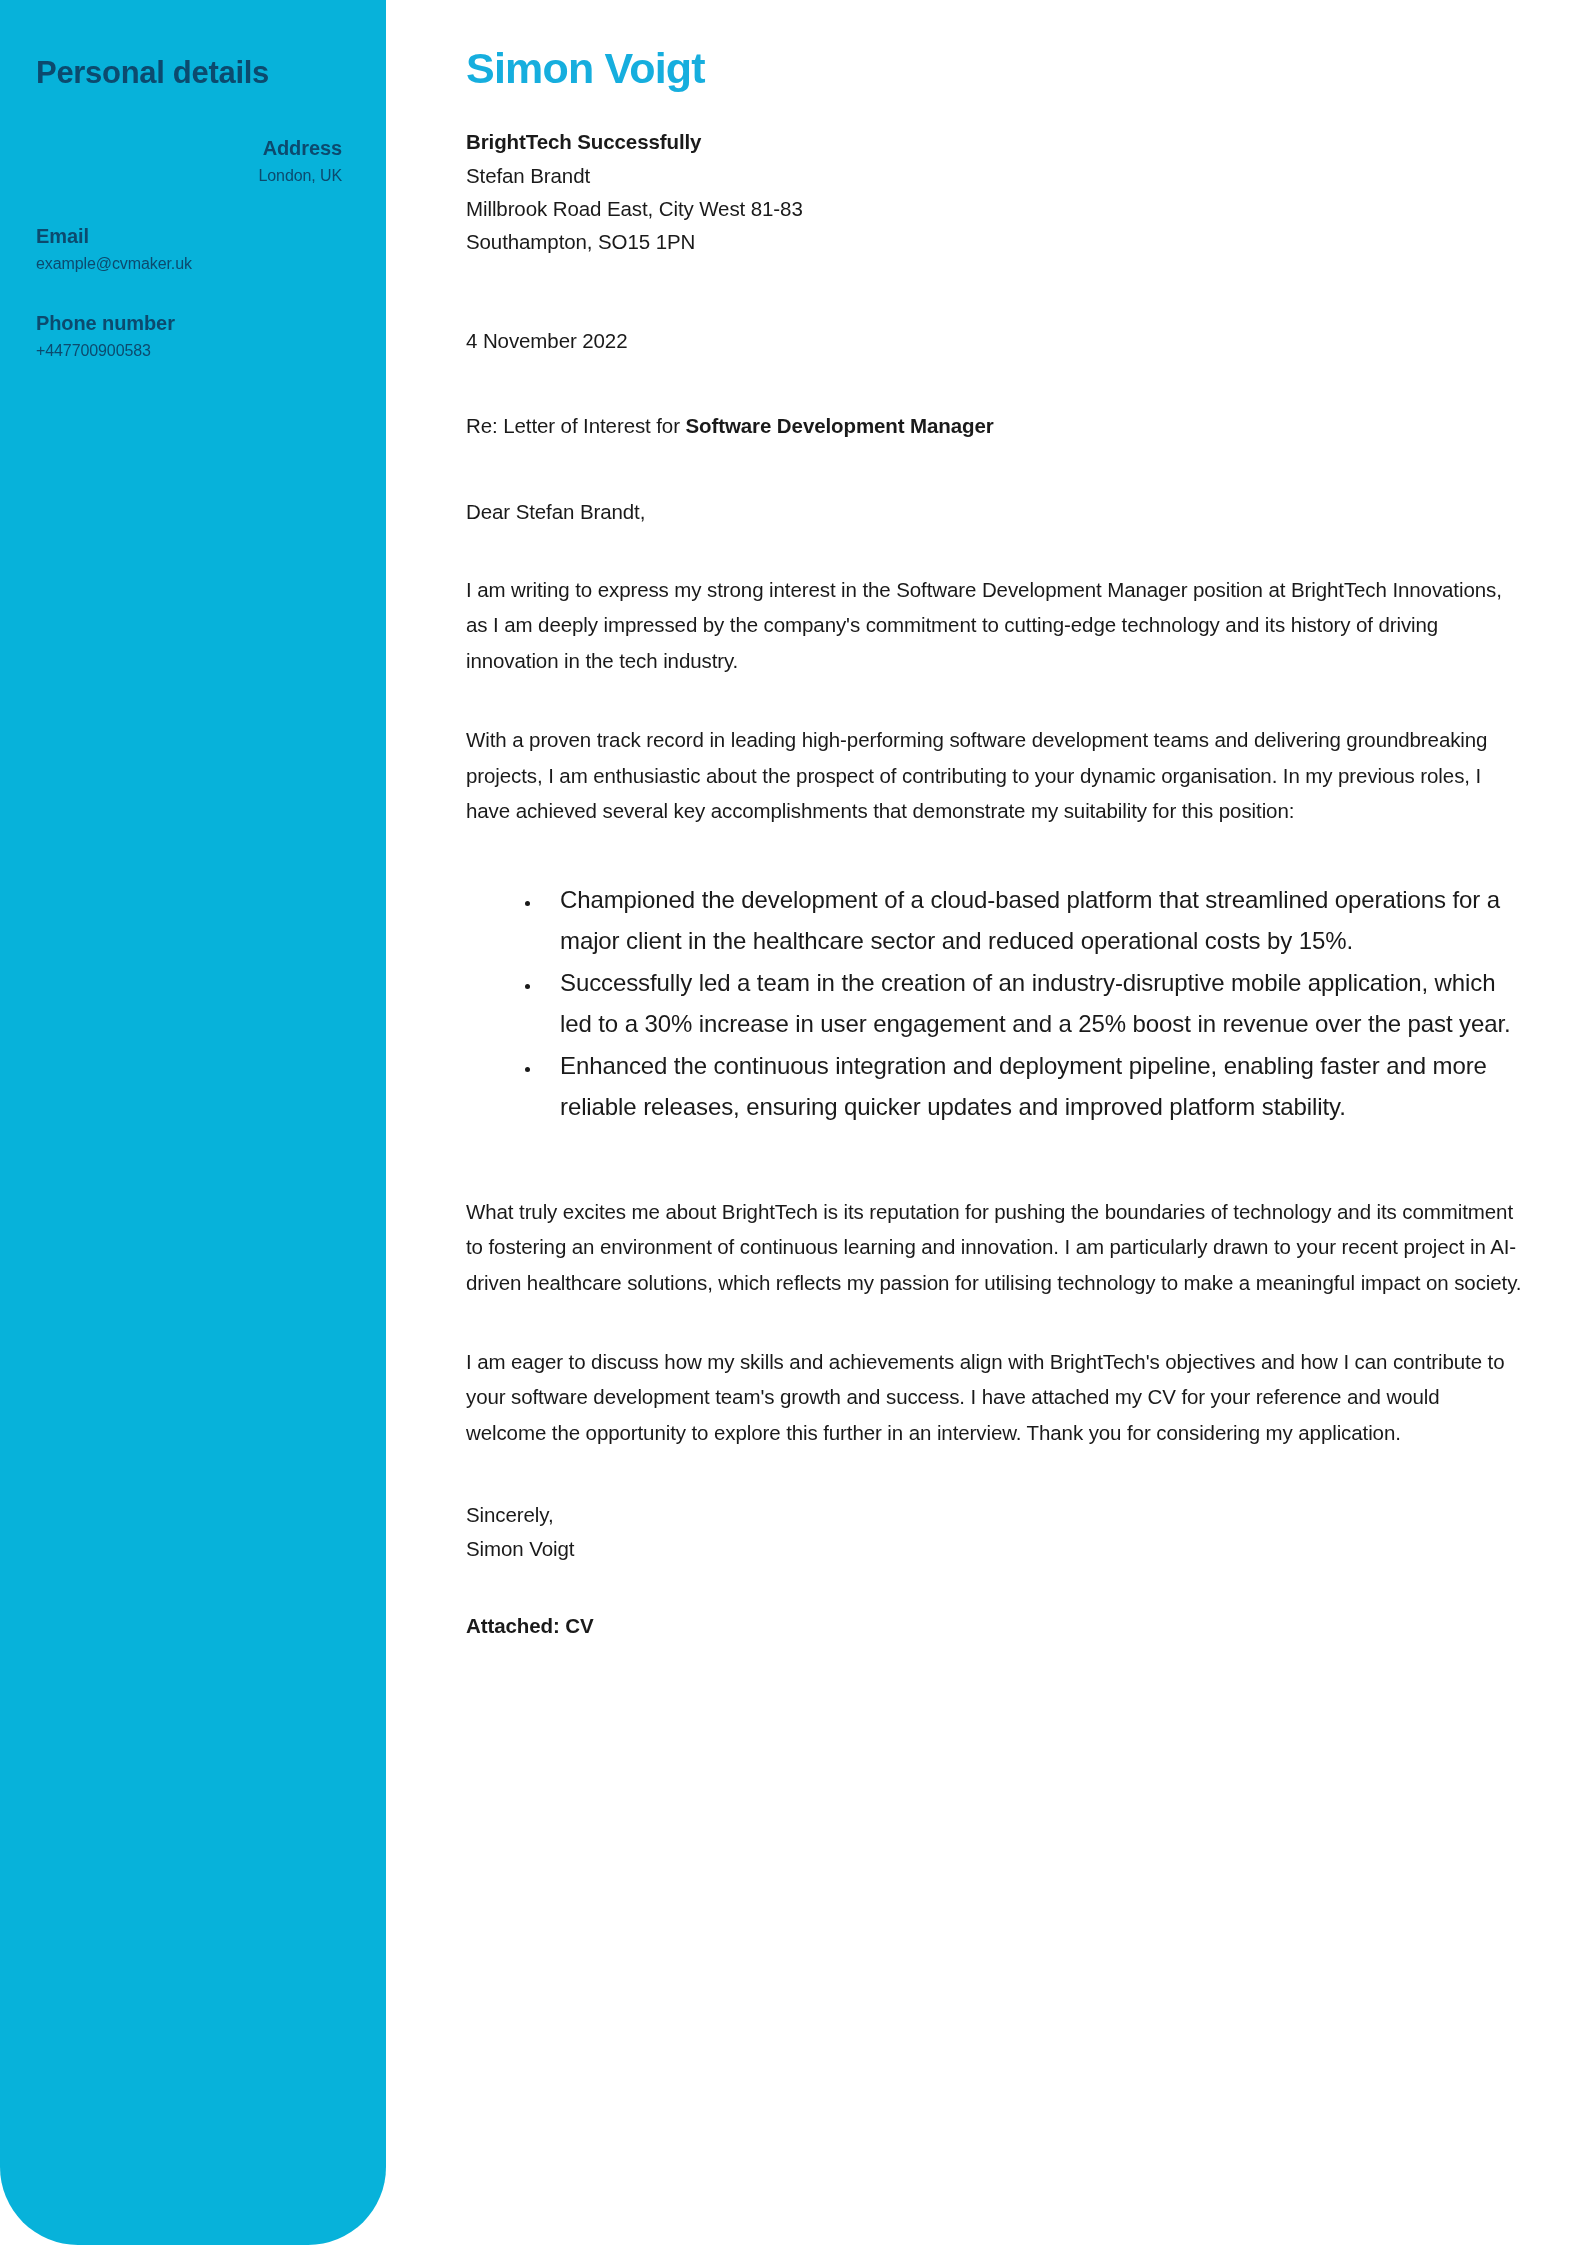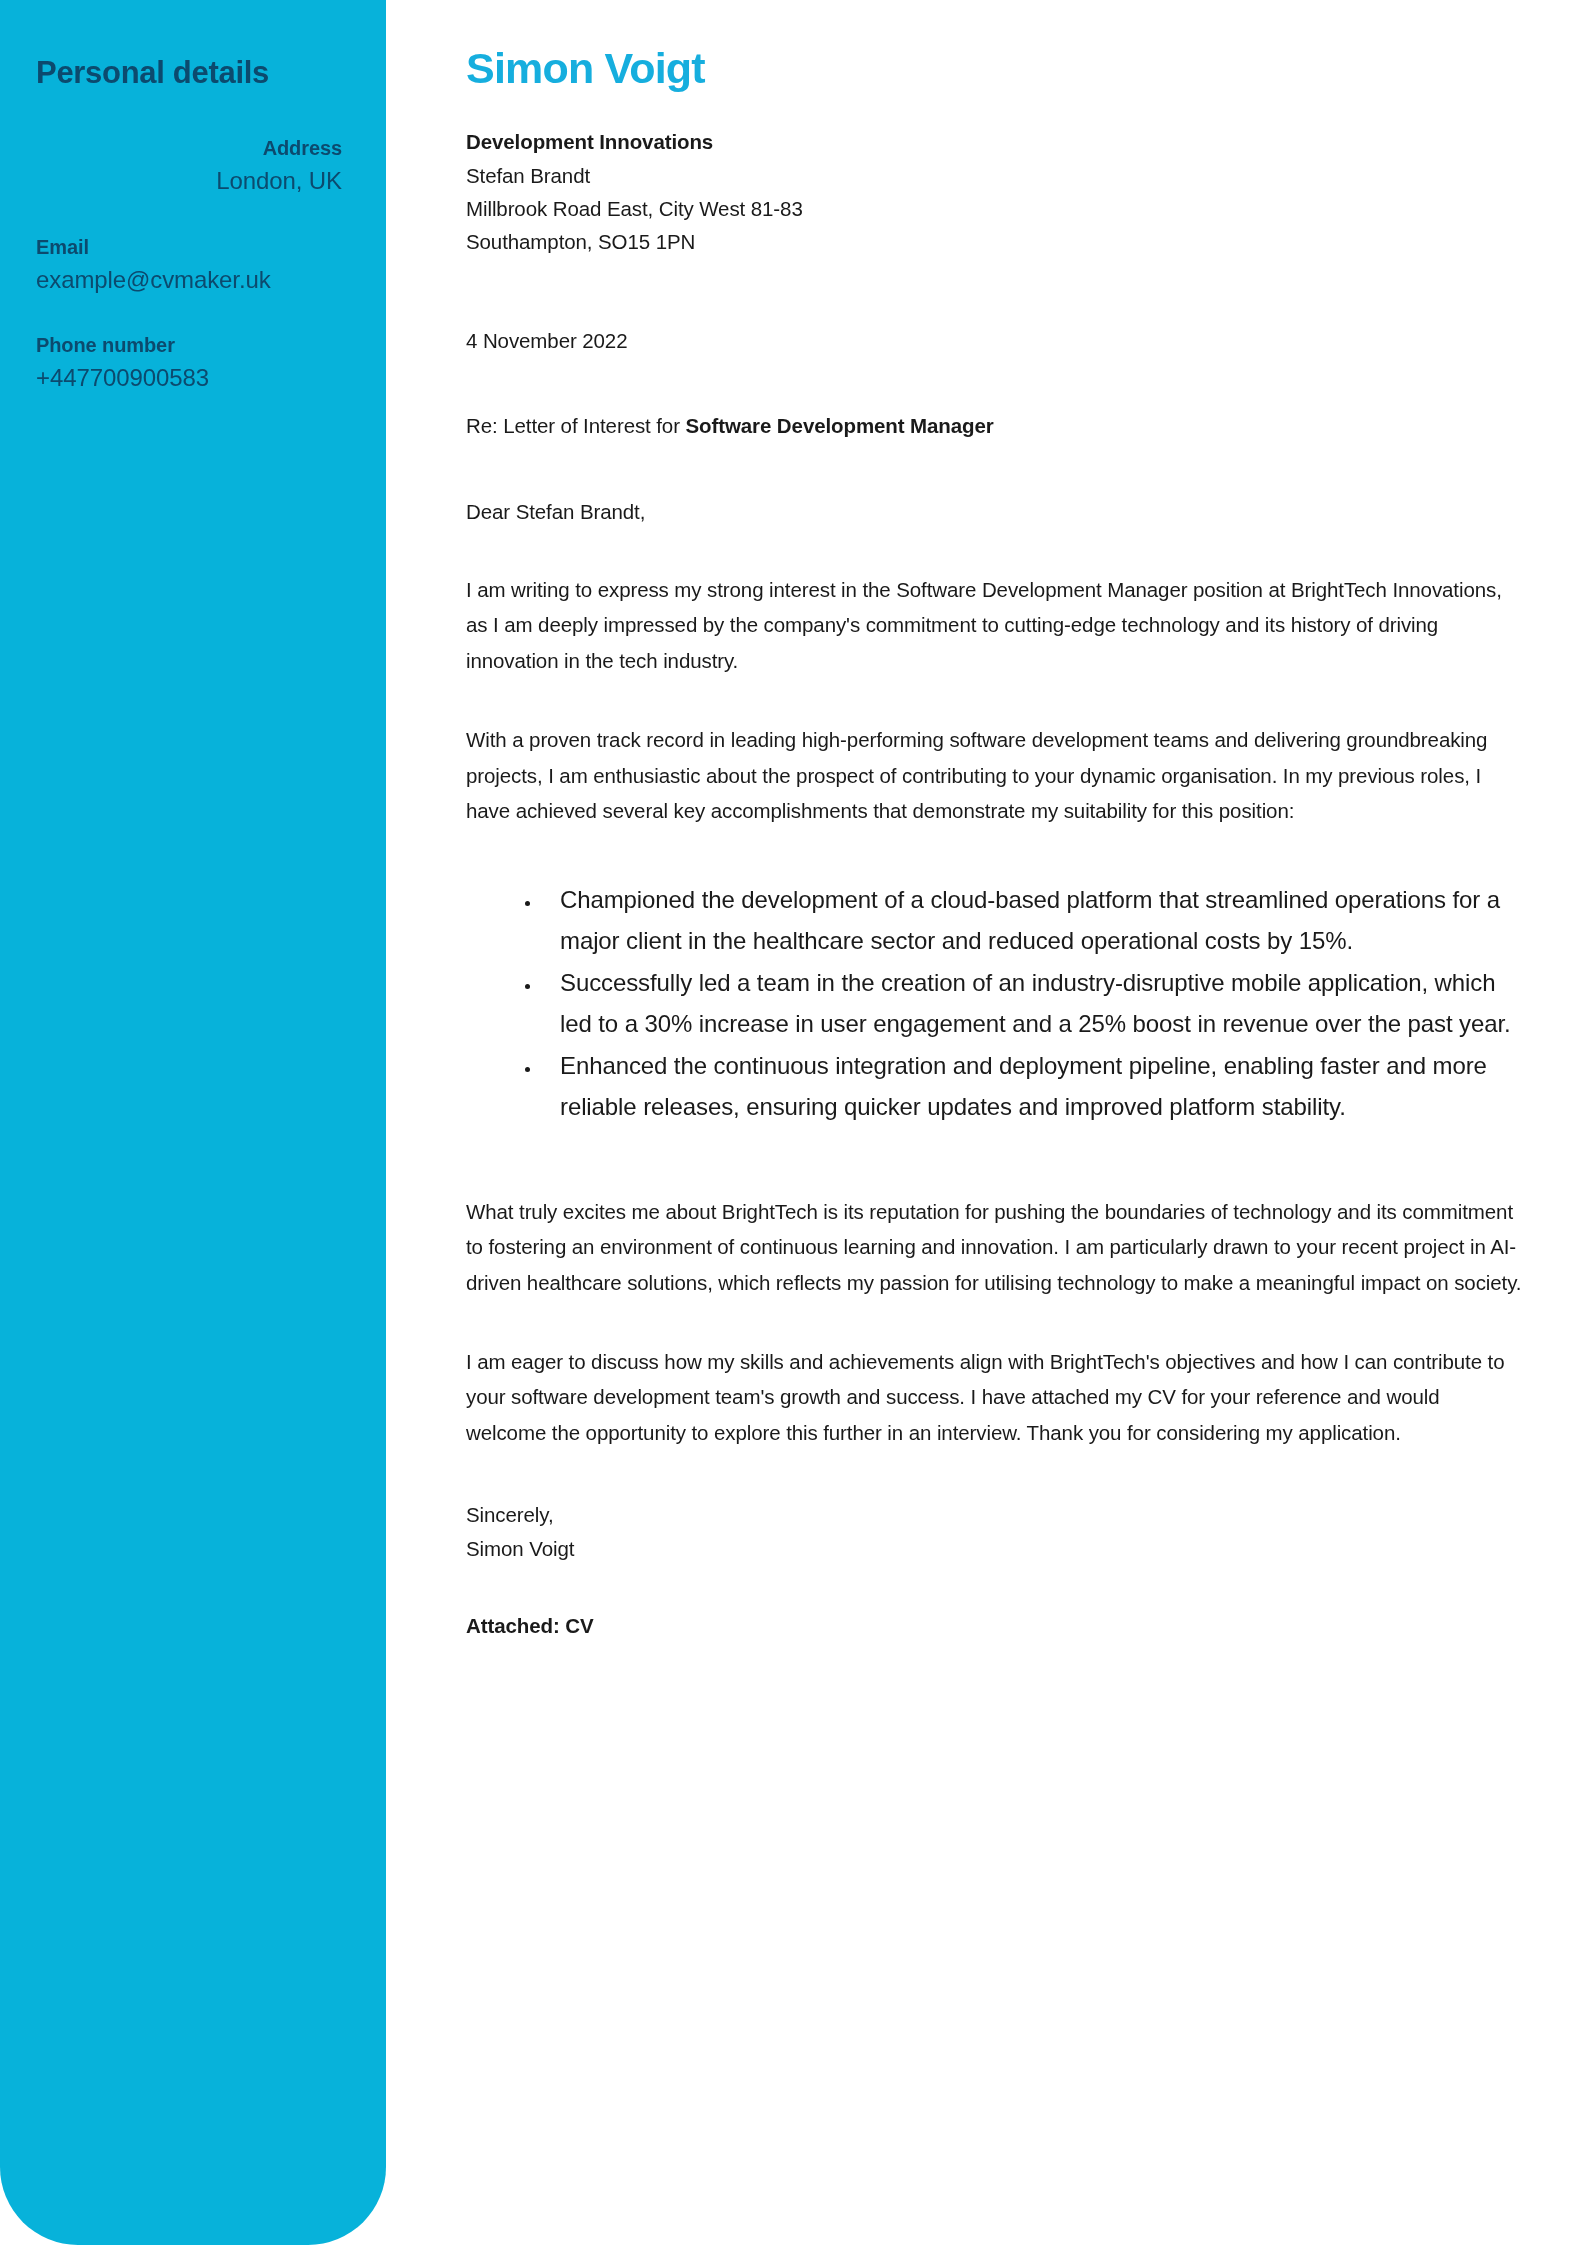--- a/index.html
+++ b/index.html
@@ -46,21 +46,21 @@
     margin-top: 44px;
     text-align: right;
   }
   #sidebar .detail-label {
     font-size: 20px;
     font-weight: bold;
     line-height: 1.35;
     letter-spacing: -0.1px;
   }
   #sidebar .detail-value {
-    font-size: 24px;
+    font-size: 16px;
     font-weight: normal;
     line-height: 1.35;
     letter-spacing: -0.1px;
     margin-top: 3px;
     word-break: break-word;
   }
 
   
   #letter {
     position: absolute;
@@ -178,21 +178,21 @@
     <div class="detail-label">Phone number</div>
     <div class="detail-value">+447700900583</div>
   </div>
 </aside>
 
 <main id="letter">
 
   <h1 class="applicant-name">Simon Voigt</h1>
 
   <div class="recipient-block">
-    <div class="company">Development Innovations</div>
+    <div class="company">BrightTech Successfully</div>
     <div>Stefan Brandt</div>
     <div>Millbrook Road East, City West 81-83</div>
     <div>Southampton, SO15 1PN</div>
   </div>
 
   <div class="letter-date">4 November 2022</div>
 
   <div class="subject-line"><span>Re: Letter of Interest for </span><span class="job-title">Software Development Manager</span></div>
 
   <div class="salutation">Dear Stefan Brandt,</div>

